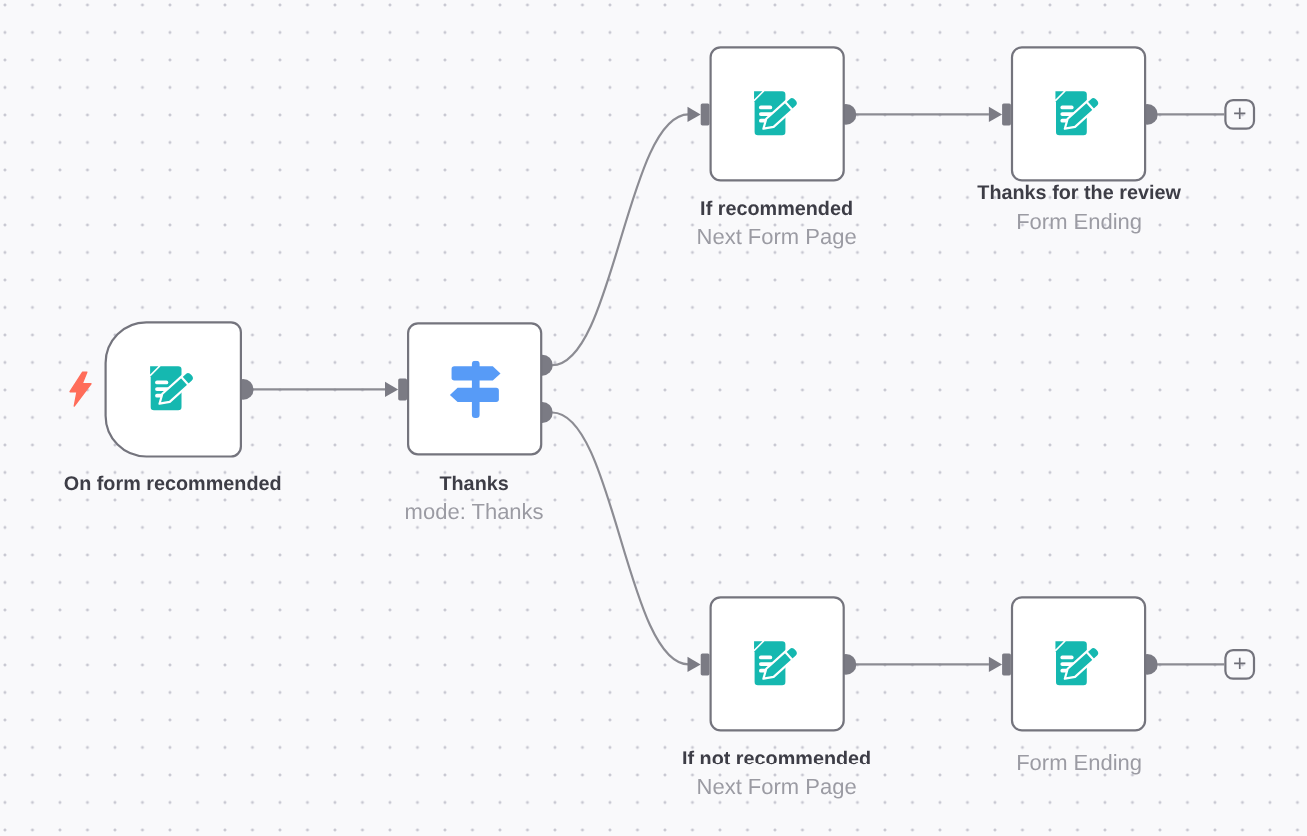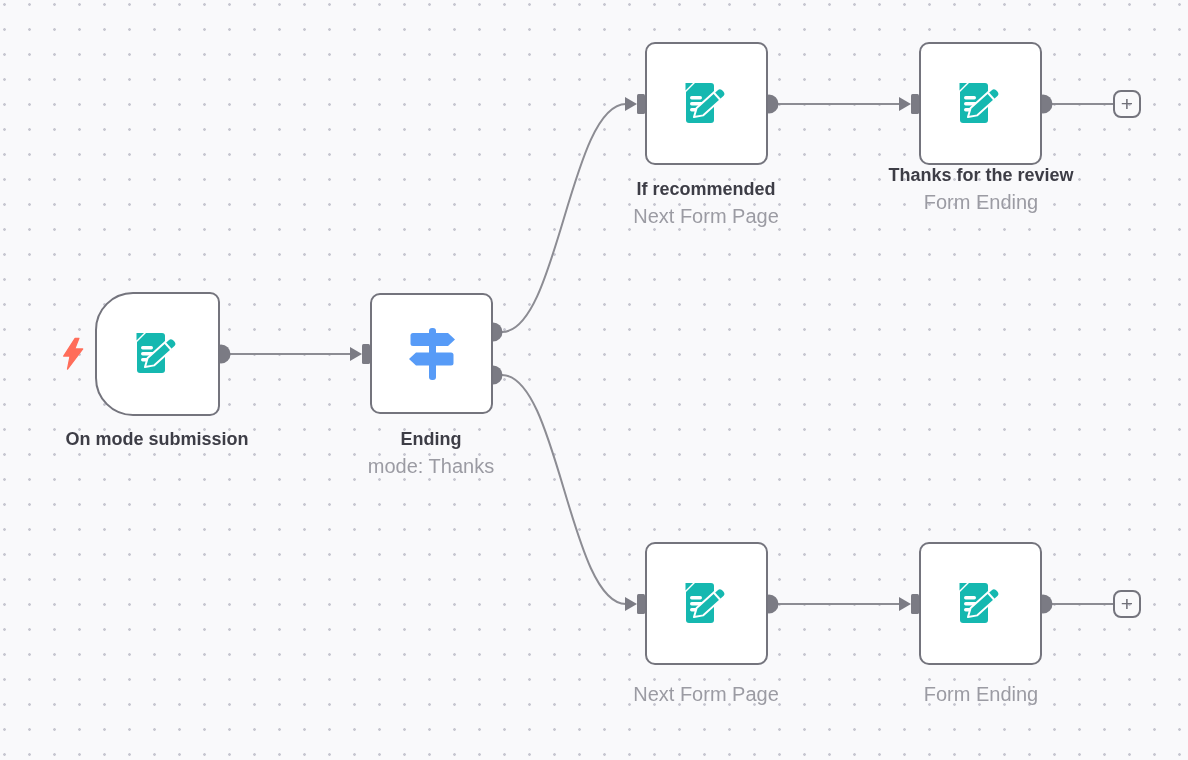--- a/index.html
+++ b/index.html
@@ -131,37 +131,38 @@
 </div>
 
 <div class="plus-btn" style="left:1113px;top:90px;">
   <span>+</span>
 </div>
 <div class="plus-btn" style="left:1113px;top:590px;">
   <span>+</span>
 </div>
 
 <div class="labels" style="left:157px;top:428px;">
-  <div class="title">On mode submission</div>
+  <div class="title">On form recommended</div>
 </div>
 
 <div class="labels" style="left:431px;top:428px;">
-  <div class="title">Ending</div>
+  <div class="title">Thanks</div>
   <div class="sub">mode: Thanks</div>
 </div>
 
 <div class="labels" style="left:706px;top:178px;">
   <div class="title">If recommended</div>
   <div class="sub">Next Form Page</div>
 </div>
 
 <div class="labels" style="left:981px;top:164px;">
   <div class="title">Thanks for the review</div>
   <div class="sub">Form Ending</div>
 </div>
 
 <div class="labels" style="left:706px;top:678px;">
+  <div class="title">If not recommended</div>
   <div class="sub">Next Form Page</div>
 </div>
 
 <div class="labels" style="left:981px;top:678px;">
   <div class="sub">Form Ending</div>
 </div>
 
 </body></html>

